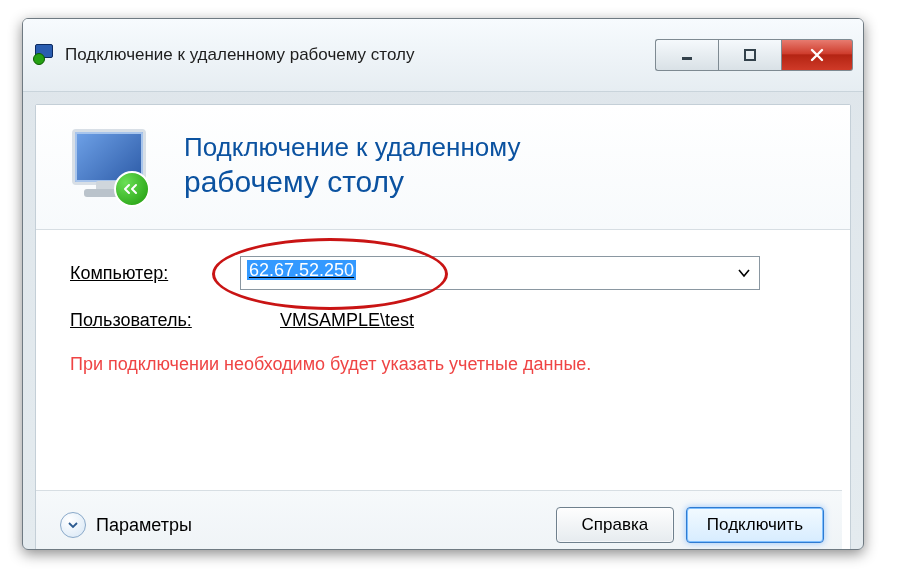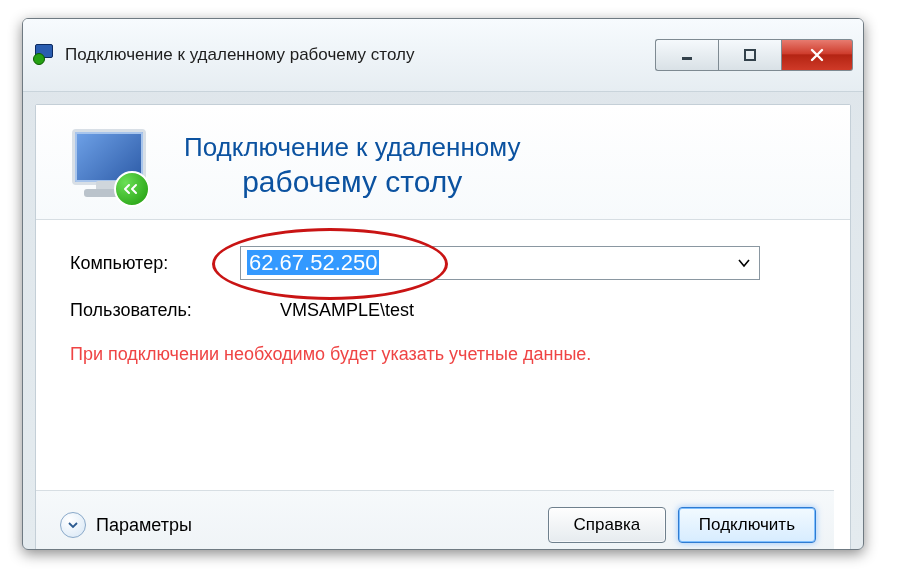--- a/index.html
+++ b/index.html
@@ -86,26 +86,25 @@
     margin: 12px;
     height: calc(100% - 48px - 24px);
     background: #ffffff;
     border: 1px solid #c4cfd7;
     border-radius: 2px;
     box-sizing: border-box;
     padding: 0;
     position: relative;
   }
   .header-area {
-    padding: 20px 30px 12px 30px;
+    padding: 20px 30px 22px 30px;
     display: flex;
     align-items: center;
     border-bottom: 1px solid #d7dee3;
     background: linear-gradient(#ffffff, #f7fafc);
-    text-align: center;
   }
   .header-icon {
     width: 90px;
     height: 82px;
     margin-right: 28px;
     position: relative;
     flex: none;
   }
   .header-icon .screen {
     position: absolute;
@@ -153,37 +152,38 @@
   }
   .body-area {
     padding: 26px 34px 16px 34px;
   }
   .row {
     display: flex;
     align-items: center;
     margin-bottom: 20px;
     font-size: 18px;
     color: #000;
+    text-decoration: underline;
   }
   .row .label {
     width: 170px;
   }
   .combo-wrap {
     position: relative;
     flex: 1;
     max-width: 520px;
   }
   .combo {
     width: 100%;
     height: 34px;
     border: 1px solid #8a97a1;
     background: #fff;
     box-sizing: border-box;
     padding: 3px 34px 12px 6px;
-    font-size: 22px;
+    font-size: 18px;
     font-family: inherit;
     outline: none;
   }
   .combo .sel {
     background: #3399ff;
     color: #fff;
     padding: 0 2px;
   }
   .combo-arrow {
     position: absolute;
@@ -203,21 +203,21 @@
     pointer-events: none;
   }
   .hint {
     font-size: 18px;
     color: #ef4444;
     margin-top: 8px;
     line-height: 1.5;
   }
   .footer {
     position: absolute;
-    left: 0; right: 16px; bottom: 0;
+    left: 0; right: 8px; bottom: 0;
     padding: 16px 18px 18px 24px;
     display: flex;
     align-items: center;
     background: linear-gradient(#f6f9fb, #eef3f6);
     border-top: 1px solid #d7dee3;
   }
   .options-toggle {
     display: flex;
     align-items: center;
     gap: 10px;

